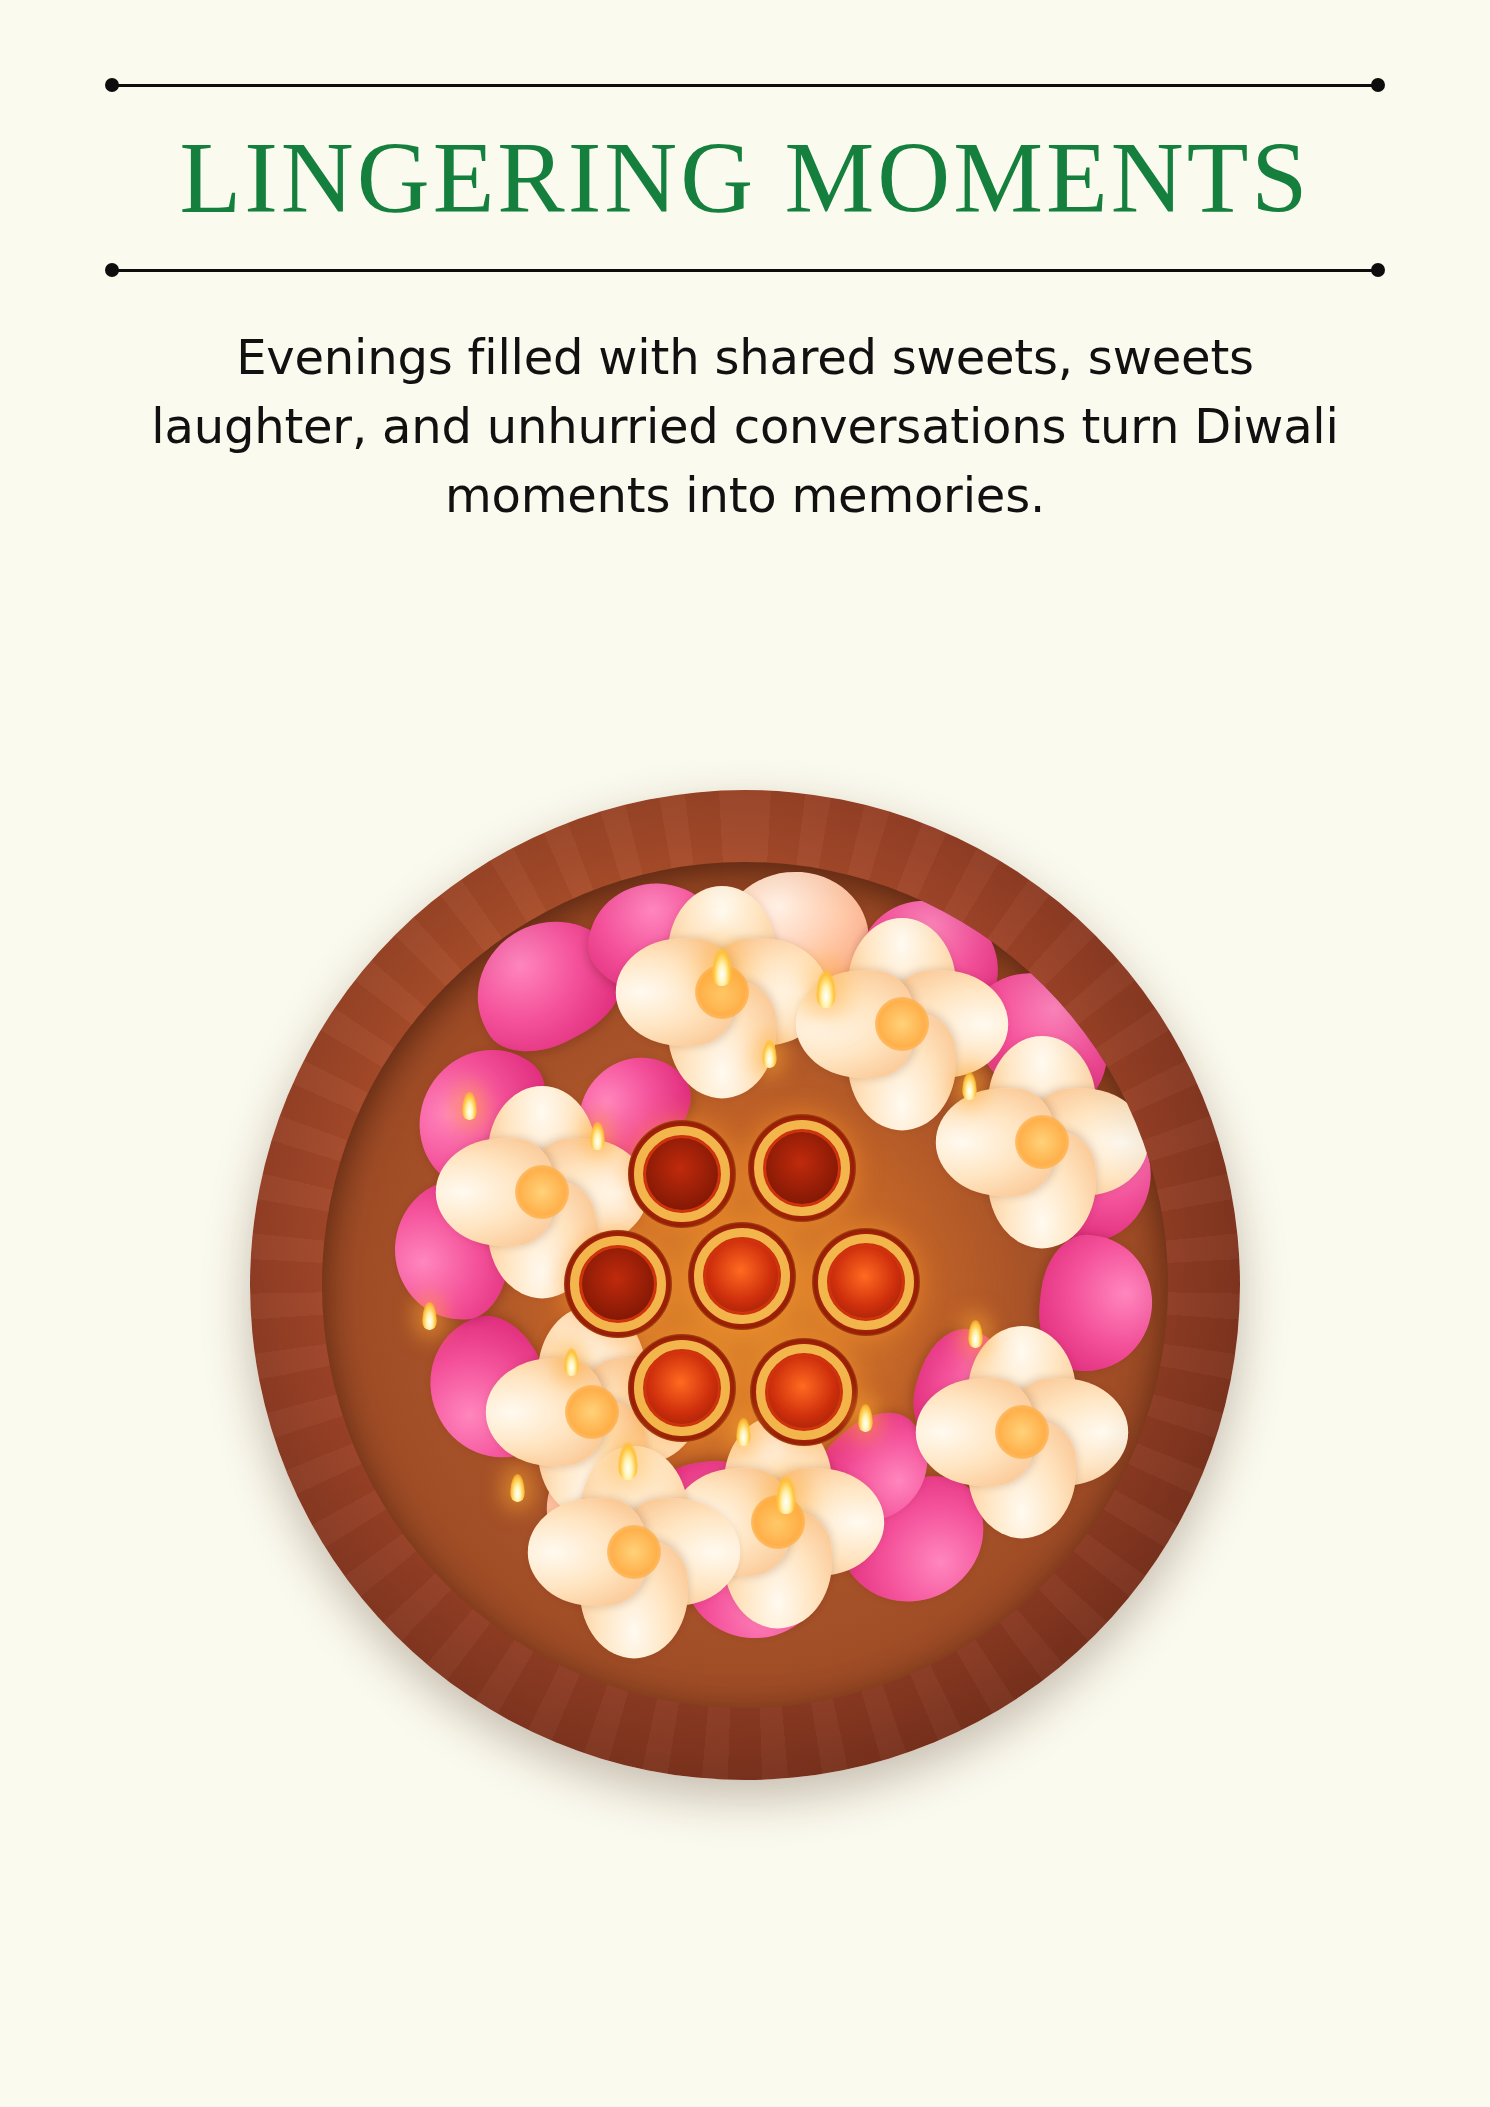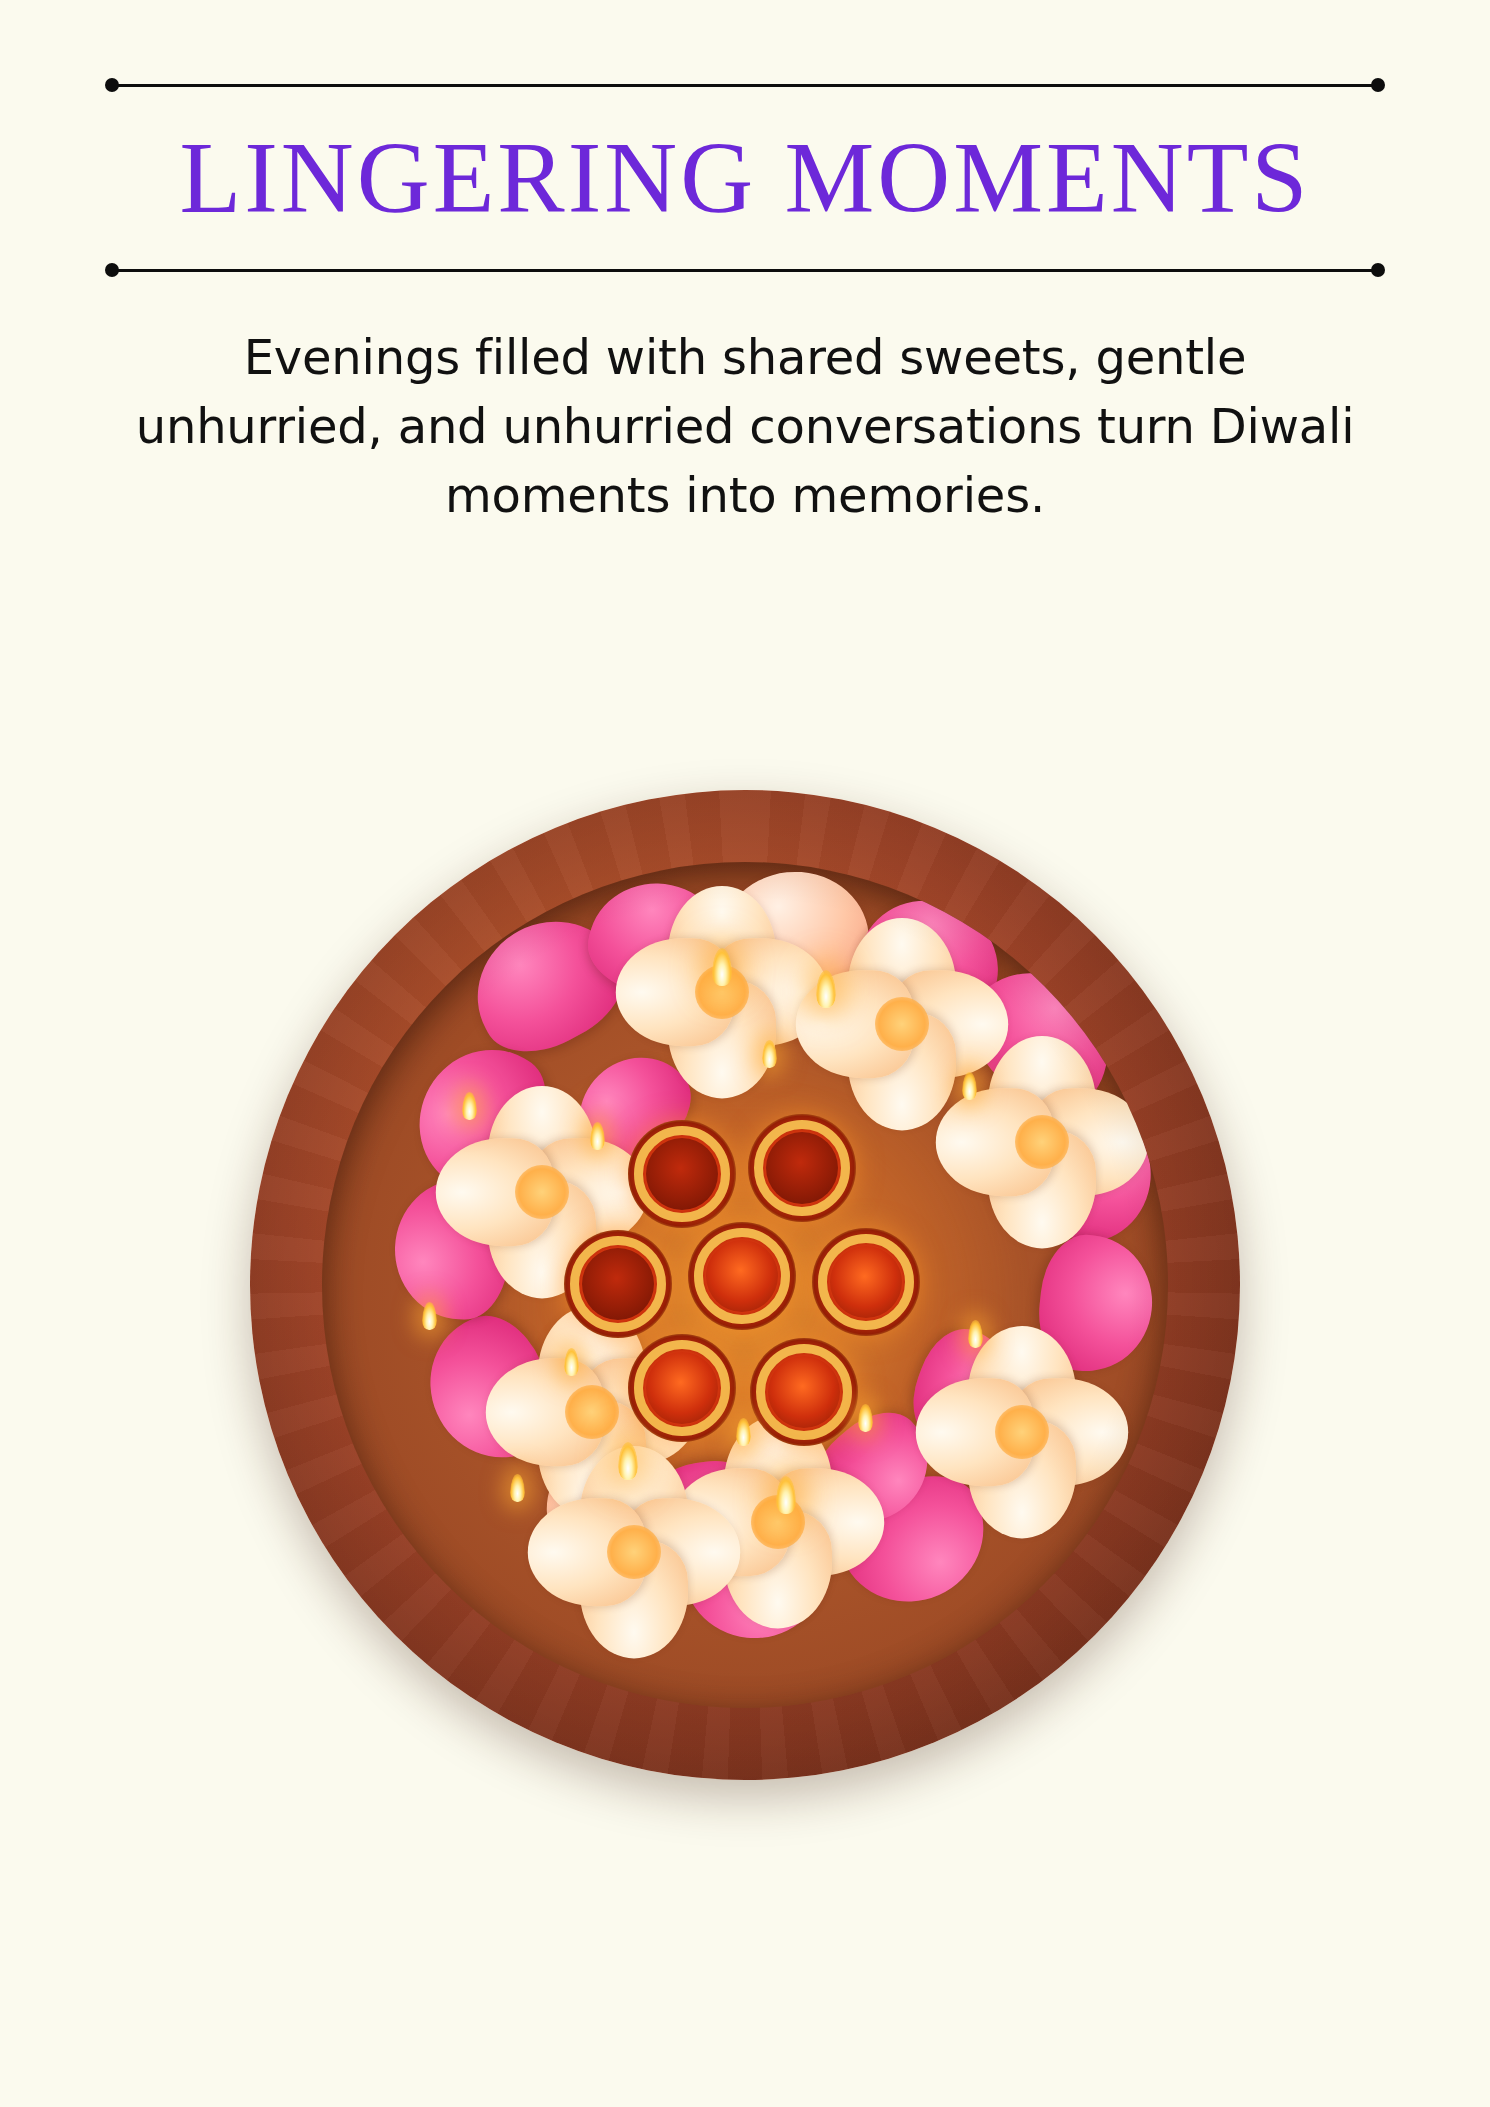--- a/index.html
+++ b/index.html
@@ -54,21 +54,21 @@
   }
   .rule .dot.left { left: 0; }
   .rule .dot.right { right: 0; }
 
   .title {
     text-align: center;
     font-family: "Liberation Serif", serif;
     font-size: 101px;
     line-height: 1.0;
     letter-spacing: 3px;
-    color: #6d28d9;
+    color: #15803d;
     font-weight: 400;
     padding: 36px 0 34px 0;
     white-space: nowrap;
   }
 
   .subtitle {
     width: 1230px;
     margin: 46px auto 0 auto;
     text-align: center;
     font-family: "DejaVu Sans", sans-serif;
@@ -248,21 +248,21 @@
     </div>
 
     <div class="title">LINGERING MOMENTS</div>
 
     <div class="rule">
       <span class="dot left"></span>
       <span class="line"></span>
       <span class="dot right"></span>
     </div>
 
-    <div class="subtitle">Evenings filled with shared sweets, gentle unhurried, and unhurried conversations turn Diwali moments into memories.</div>
+    <div class="subtitle">Evenings filled with shared sweets, sweets laughter, and unhurried conversations turn Diwali moments into memories.</div>
   </div>
 
   <div class="photo-wrap">
     <div class="bowl-outer">
       <div class="bowl-inner">
 
         <div class="glow"></div>
 
         <div class="petal pink" style="left:150px; top:62px;  width:150px; height:120px; transform:rotate(-28deg);"></div>
         <div class="petal pink" style="left:268px; top:22px;  width:140px; height:112px; transform:rotate(12deg);"></div>

